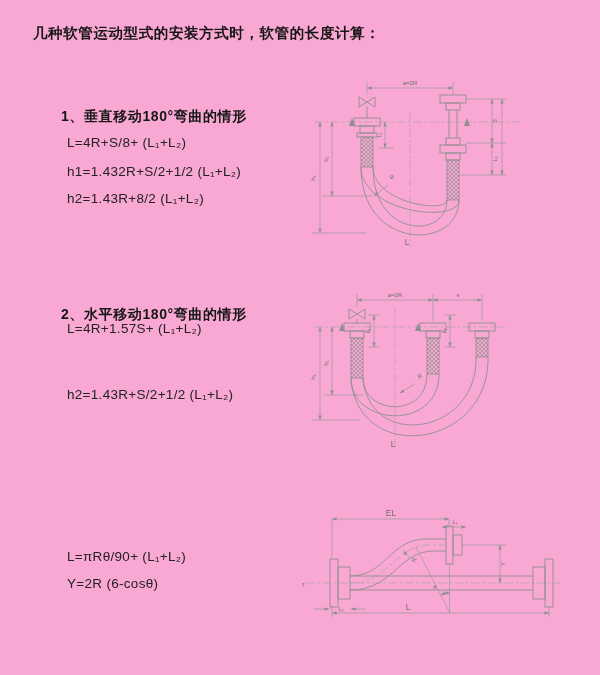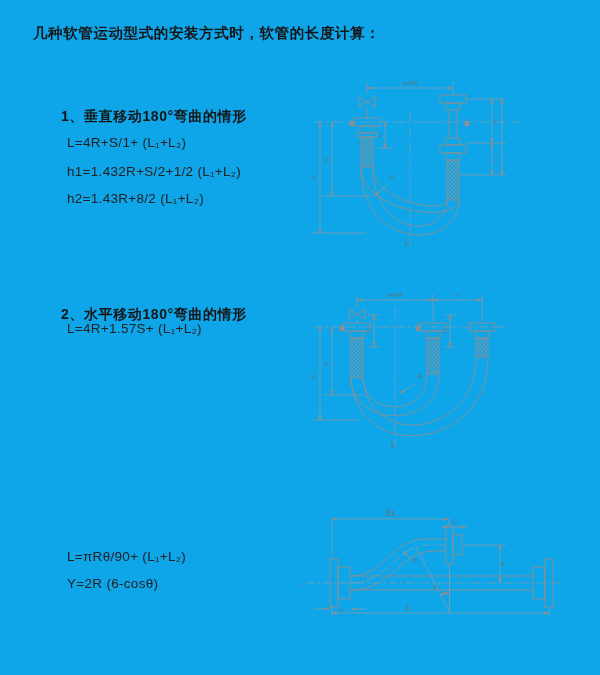--- a/index.html
+++ b/index.html
@@ -1,16 +1,16 @@
 <!DOCTYPE html>
 <html><head>
 <meta charset="utf-8">
 <style>
   html,body{margin:0;padding:0;background:#ffffff;}
-  .page{position:relative;width:600px;height:675px;background:#0ea5e9;overflow:hidden;
+  .page{position:relative;width:600px;height:675px;background:#f9a8d4;overflow:hidden;
         font-family:"Liberation Sans",sans-serif;color:#1f1f1f;}
   .doc-title{position:absolute;left:33px;top:24px;font-size:14.5px;font-weight:700;letter-spacing:.6px;color:#161616;}
   .sec-heading{position:absolute;left:44px;font-size:14px;font-weight:700;letter-spacing:.6px;color:#161616;margin-left:17px;}
   .formula{position:absolute;left:67px;font-size:13.5px;font-weight:400;letter-spacing:.3px;color:#222;}
   svg{position:absolute;}
   .ln{stroke:#8f8f8f;fill:none;stroke-width:.9;}
   .dim{stroke:#9a9a9a;fill:none;stroke-width:.7;}
   .cl{stroke:#9e9e9e;fill:none;stroke-width:.6;stroke-dasharray:9 2.5 2.5 2.5;}
   .hatch{stroke:#8f8f8f;stroke-width:.8;}
   .dtxt{fill:#6e6e6e;font-size:6px;font-family:"Liberation Sans",sans-serif;}
@@ -19,26 +19,27 @@
   .arrfill{fill:#8f8f8f;stroke:none;}
 </style>
 </head>
 <body>
 
 <div class="page">
 
   <div class="doc-title">几种软管运动型式的安装方式时，软管的长度计算：</div>
 
   <div class="sec-heading" style="top:108px">1、垂直移动180°弯曲的情形</div>
-  <div class="formula" style="top:135px">L=4R+S/1+ (L₁+L₂)</div>
+  <div class="formula" style="top:135px">L=4R+S/8+ (L₁+L₂)</div>
   <div class="formula" style="top:164px">h1=1.432R+S/2+1/2 (L₁+L₂)</div>
   <div class="formula" style="top:191px">h2=1.43R+8/2 (L₁+L₂)</div>
 
   <div class="sec-heading" style="top:306px">2、水平移动180°弯曲的情形</div>
   <div class="formula" style="top:321px">L=4R+1.57S+ (L₁+L₂)</div>
+  <div class="formula" style="top:387px">h2=1.43R+S/2+1/2 (L₁+L₂)</div>
 
   <div class="formula" style="top:549px">L=πRθ/90+ (L₁+L₂)</div>
   <div class="formula" style="top:576px">Y=2R (6-cosθ)</div>
 
   <svg style="left:308px;top:66px" width="292" height="200" viewBox="0 0 292 200">
     <defs>
       <marker id="arA" viewBox="0 0 8 8" refX="7.5" refY="4" markerWidth="7" markerHeight="7" orient="auto-start-reverse">
         <path d="M0,1.2 L8,4 L0,6.8 z" fill="#8f8f8f"></path>
       </marker>
       <pattern id="htA" width="4" height="4" patternUnits="userSpaceOnUse">

